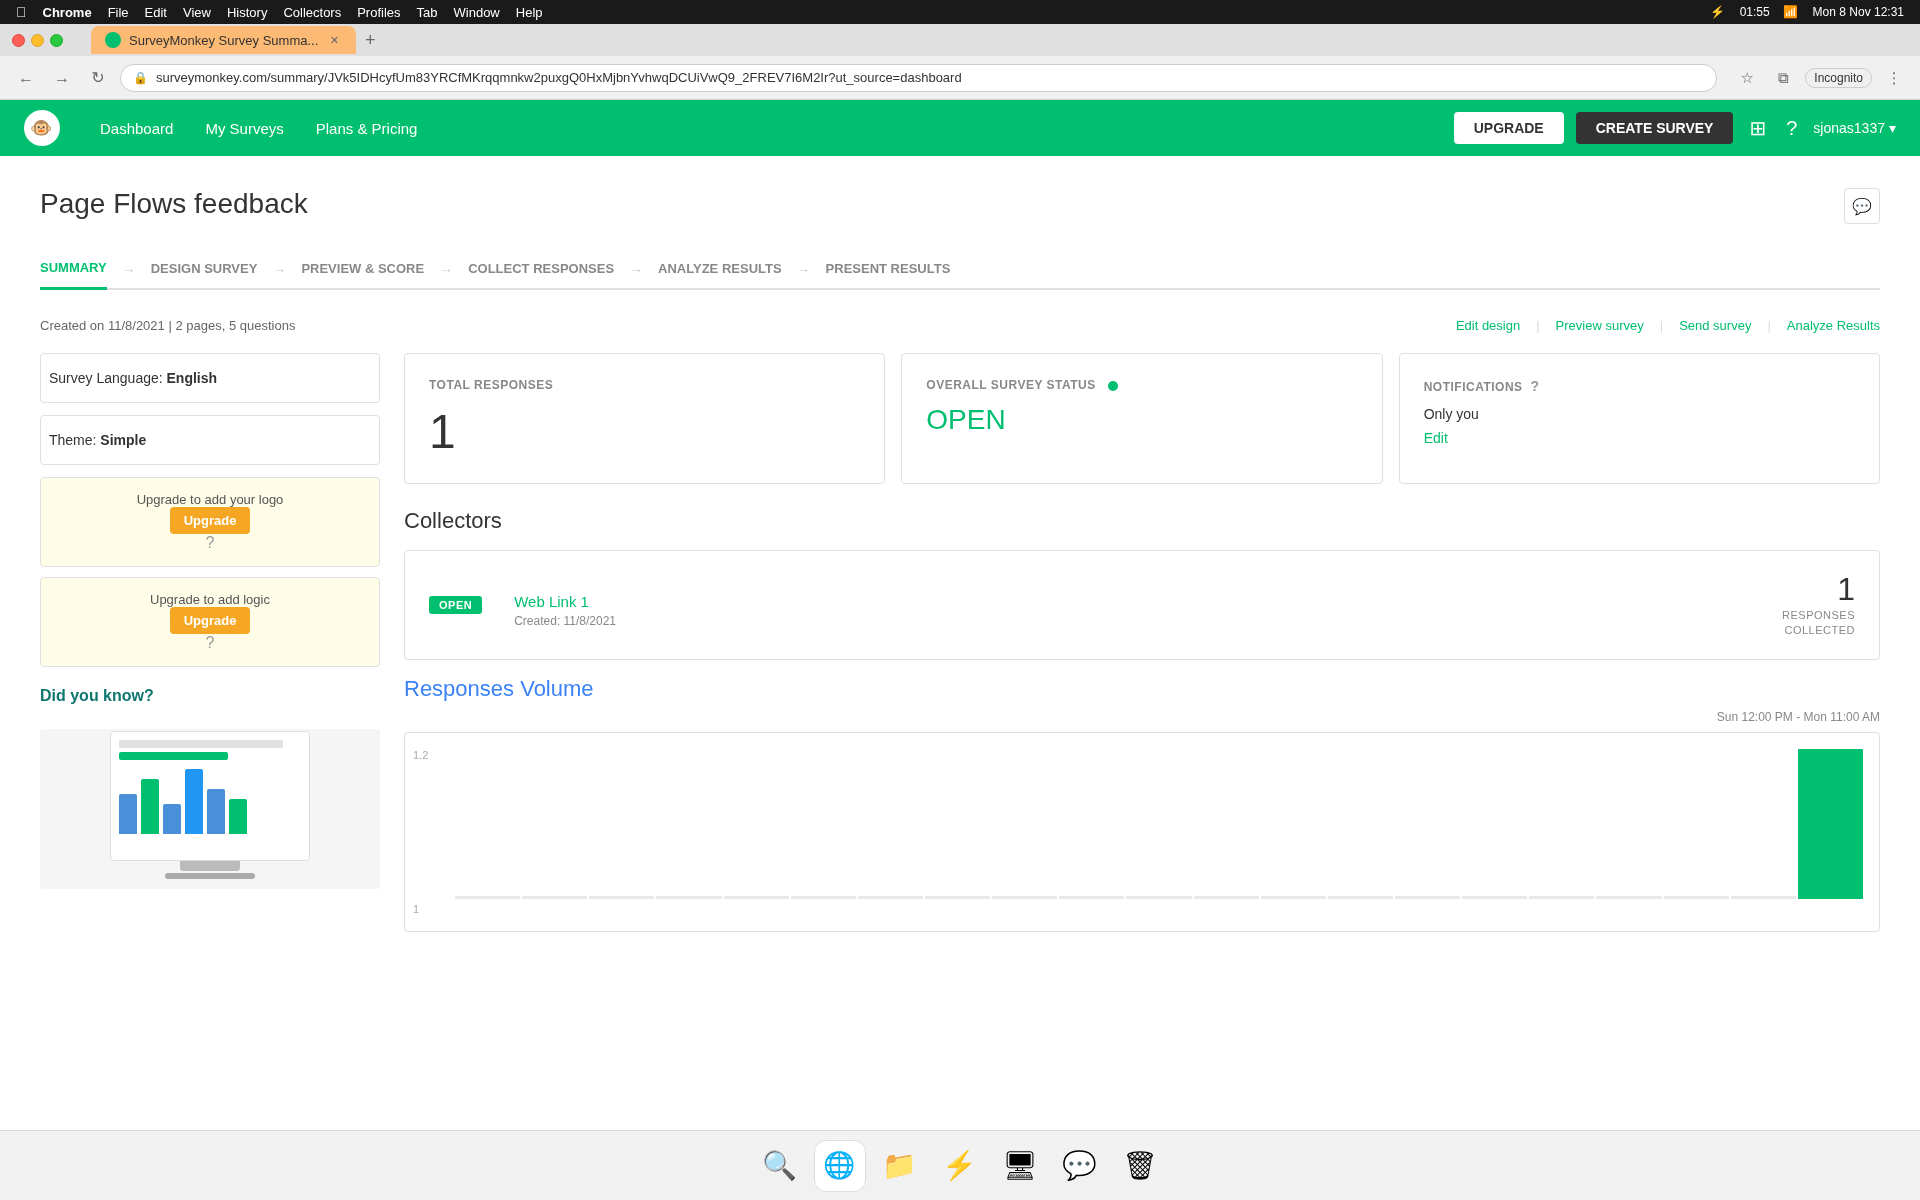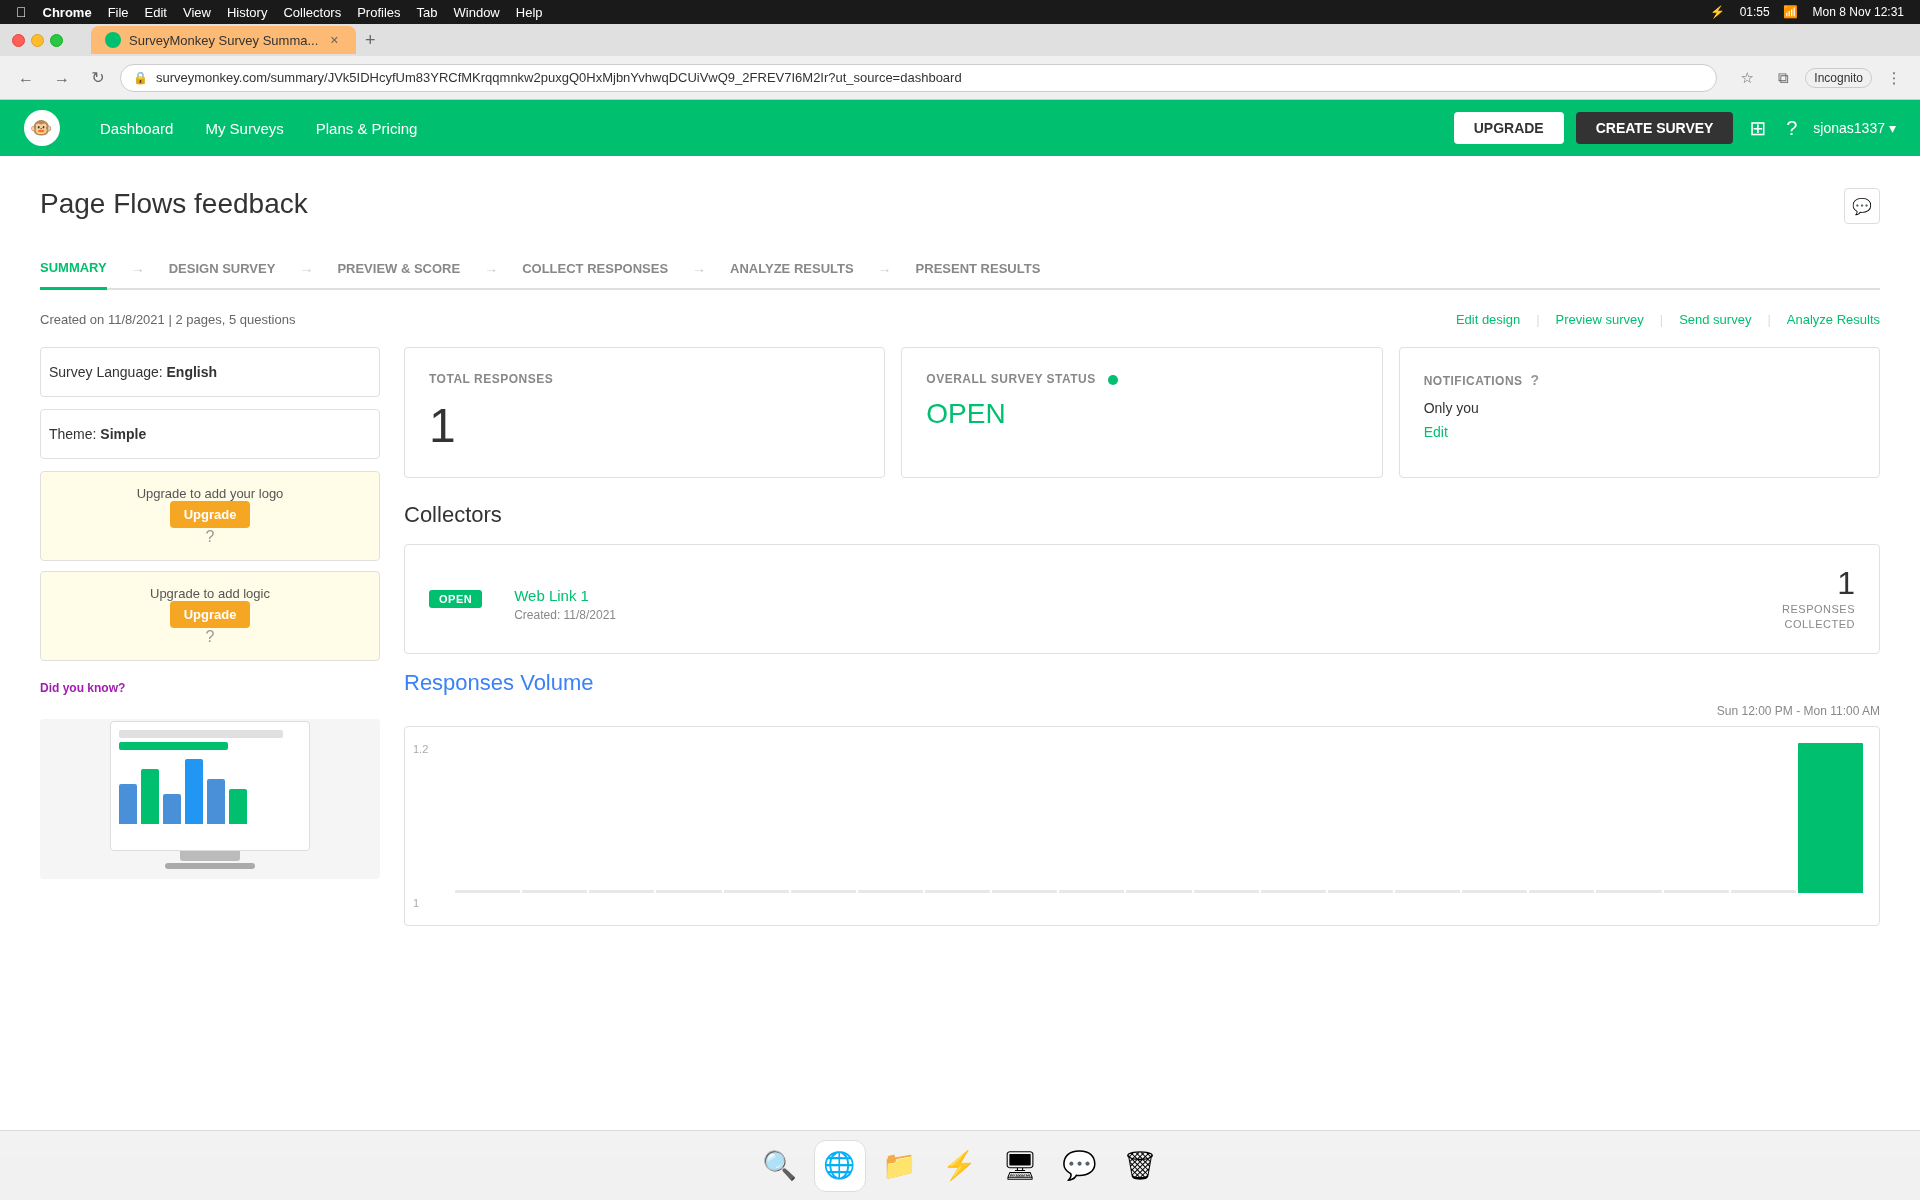--- a/index.html
+++ b/index.html
@@ -89,21 +89,21 @@
     .page-header {
       display: flex; align-items: flex-start; justify-content: space-between;
       padding: 32px 0 24px;
     }
     .page-title { font-size: 28px; font-weight: 400; color: #333; }
     .page-header-icon { width: 36px; height: 36px; border: 1px solid #ddd; border-radius: 4px; display: flex; align-items: center; justify-content: center; cursor: pointer; color: #666; }
 
     
     .survey-tabs {
       display: flex; align-items: center; border-bottom: 2px solid #e0e0e0;
-      margin-bottom: 22px; gap: 12px;
+      margin-bottom: 28px; gap: 3px;
     }
     .survey-tab {
       padding: 12px 0; font-size: 13px; font-weight: 600; color: #888;
       cursor: pointer; text-decoration: none; position: relative;
       display: flex; align-items: center; gap: 8px;
     }
     .survey-tab.active { color: #00bf6f; border-bottom: 3px solid #00bf6f; margin-bottom: -2px; }
     .tab-arrow { color: #ccc; font-size: 14px; margin: 0 12px; }
 
     
@@ -134,21 +134,21 @@
     .upgrade-card-text { font-size: 13px; color: #555; flex: 1; }
     .upgrade-card-btn {
       background: #f5a623; color: #fff; border: none; border-radius: 4px;
       padding: 6px 14px; font-size: 13px; font-weight: 600; cursor: pointer;
       margin: 0 10px;
     }
     .upgrade-card-help { color: #999; font-size: 16px; cursor: pointer; }
 
     
     .did-you-know { margin-top: 20px; }
-    .dyk-title { font-size: 12px; font-weight: 600; color: #a21caf; margin-bottom: 24px; }
+    .dyk-title { font-size: 16px; font-weight: 600; color: #0f766e; margin-bottom: 24px; }
     .dyk-image {
       background: #f5f5f5; border-radius: 4px; height: 160px;
       display: flex; align-items: flex-end; justify-content: center;
       overflow: hidden; padding: 10px;
     }
 
     
     .stats-row { display: flex; gap: 16px; margin-bottom: 24px; }
     .stat-card {
       flex: 1; border: 1px solid #e0e0e0; border-radius: 4px; padding: 24px;

